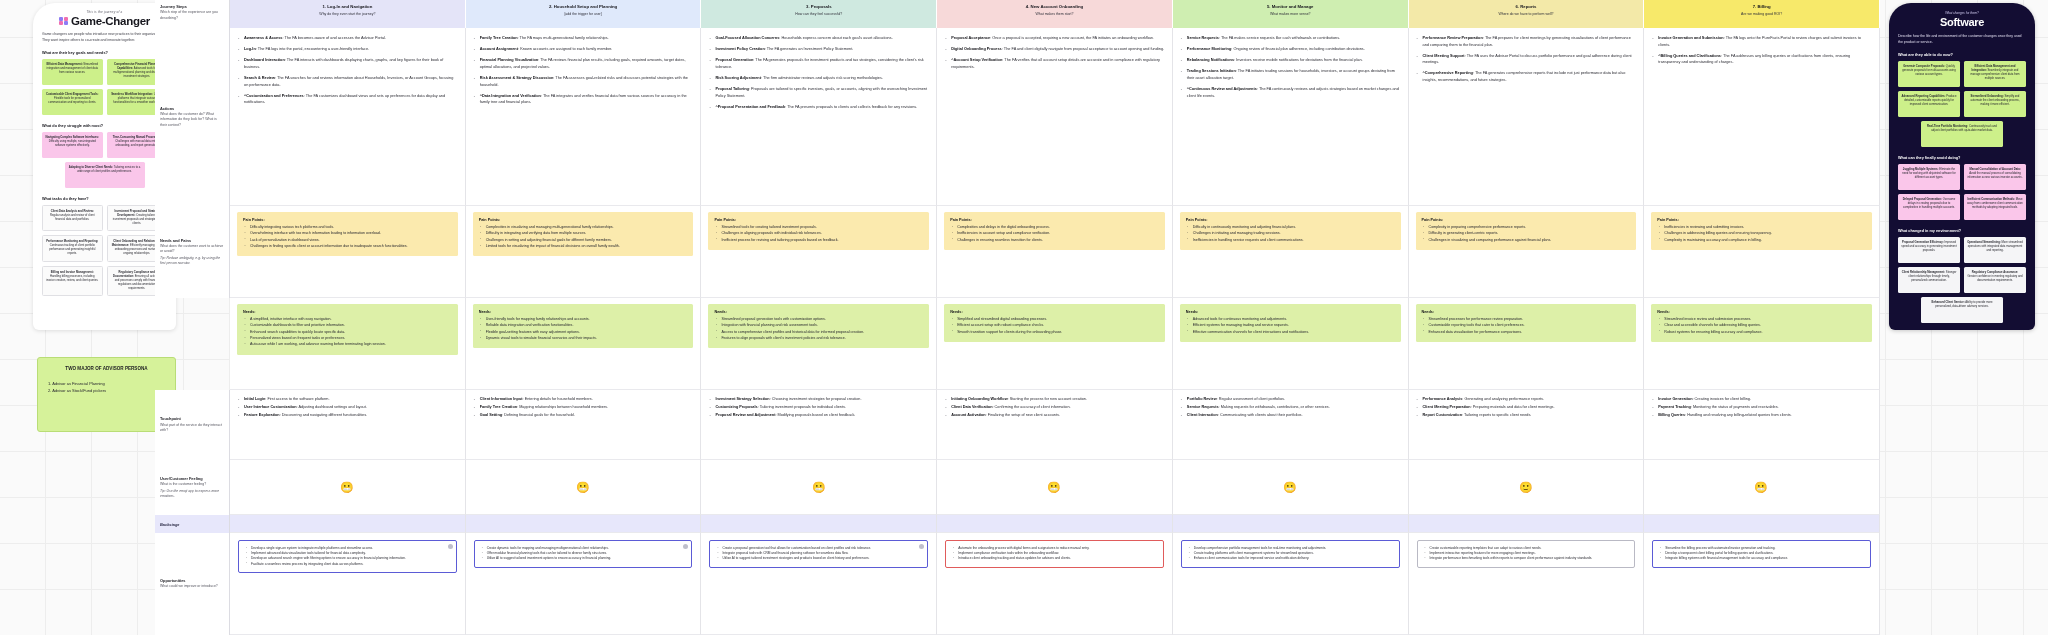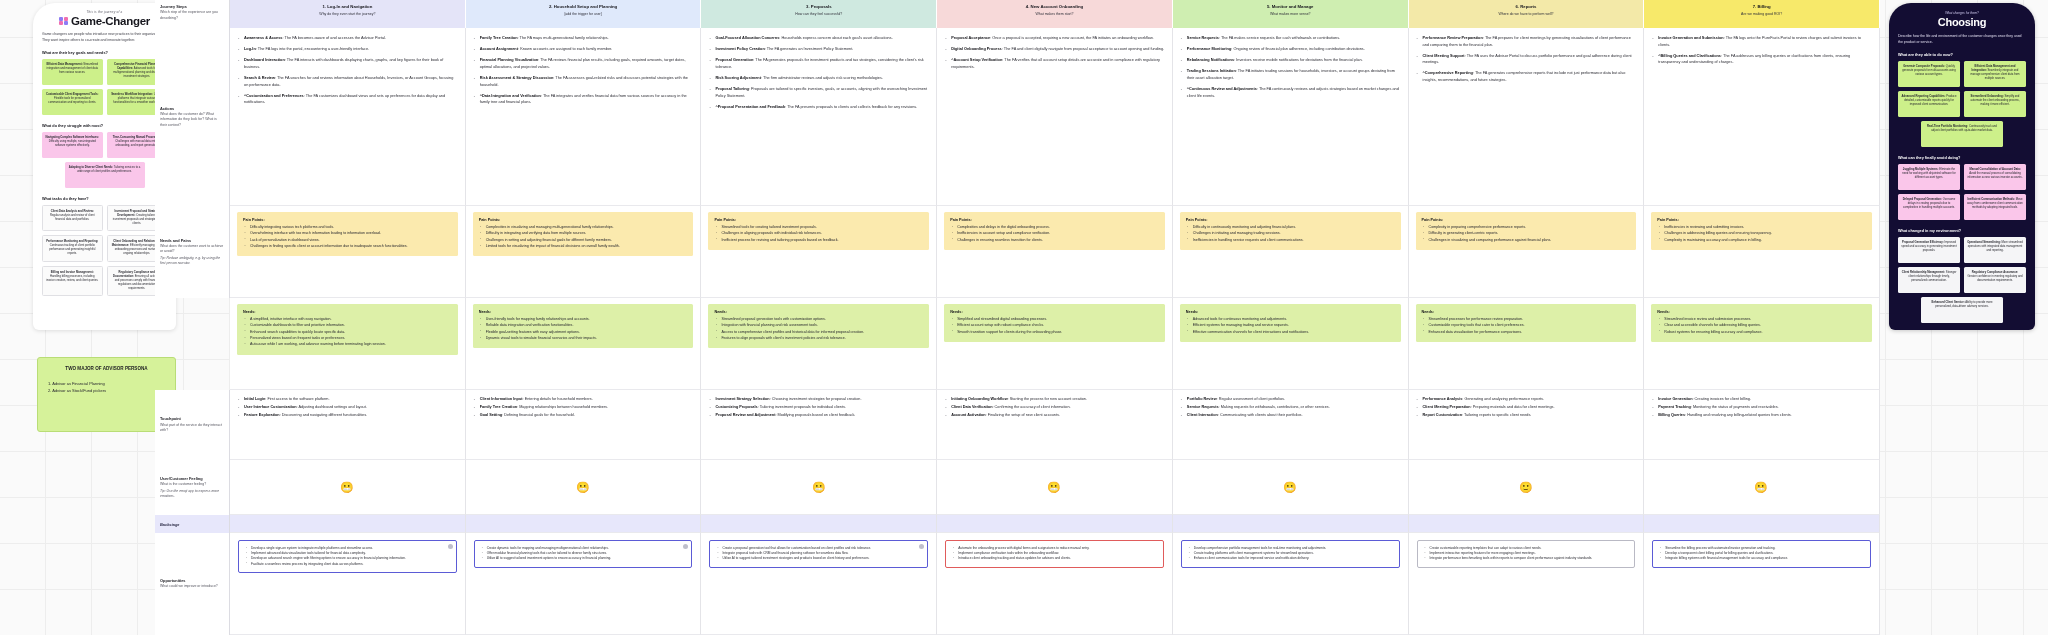--- a/index.html
+++ b/index.html
@@ -671,21 +671,21 @@
             <li>Streamline the billing process with automated invoice generation and tracking.</li>
             <li>Develop a transparent client billing portal for billing queries and clarifications.</li>
             <li>Integrate billing systems with financial management tools for accuracy and compliance.</li>
           </ul>
         </div>
       </div>
     </div>
 
   <div class="outcome-card">
     <div class="out-kicker">What changes for them?</div>
-    <div class="out-title">Choosing</div>
+    <div class="out-title">Software</div>
     <div class="out-desc">Describe how the life and environment of the customer changes once they used the product or service.</div>
 
     <div class="out-q">What are they able to do now?</div>
     <div class="out-grid" id="out-able">
         <div class="out-note green"><b>Generate Composite Proposals:</b> Quickly generate proposals for multi-accounts using various account types.</div>
         <div class="out-note green"><b>Efficient Data Management and Integration:</b> Seamlessly integrate and manage comprehensive client data from multiple sources.</div>
         <div class="out-note green"><b>Advanced Reporting Capabilities:</b> Produce detailed, customizable reports quickly for improved client communication.</div>
         <div class="out-note green"><b>Streamlined Onboarding:</b> Simplify and automate the client onboarding process, making it more efficient.</div>
         <div class="out-note green span2"><b>Real-Time Portfolio Monitoring:</b> Continuously track and adjust client portfolios with up-to-date market data.</div>
       </div>

